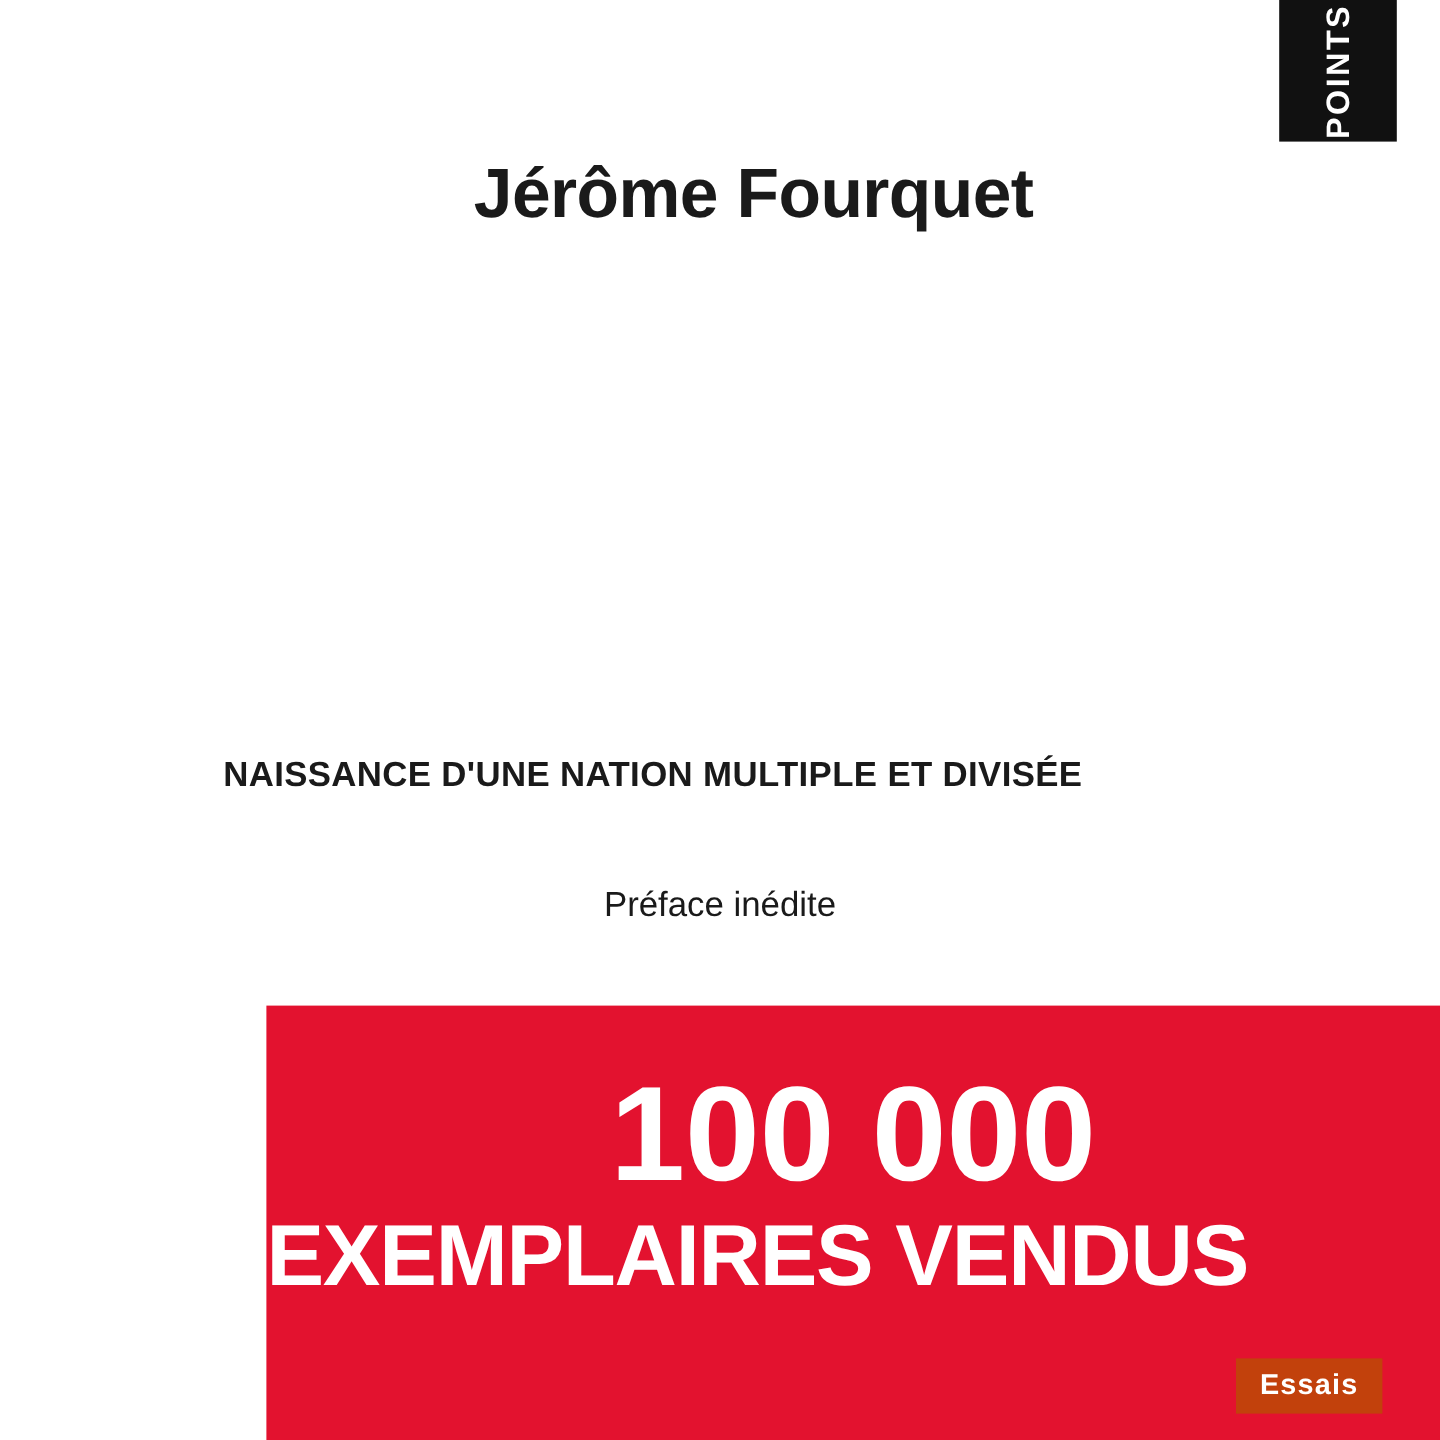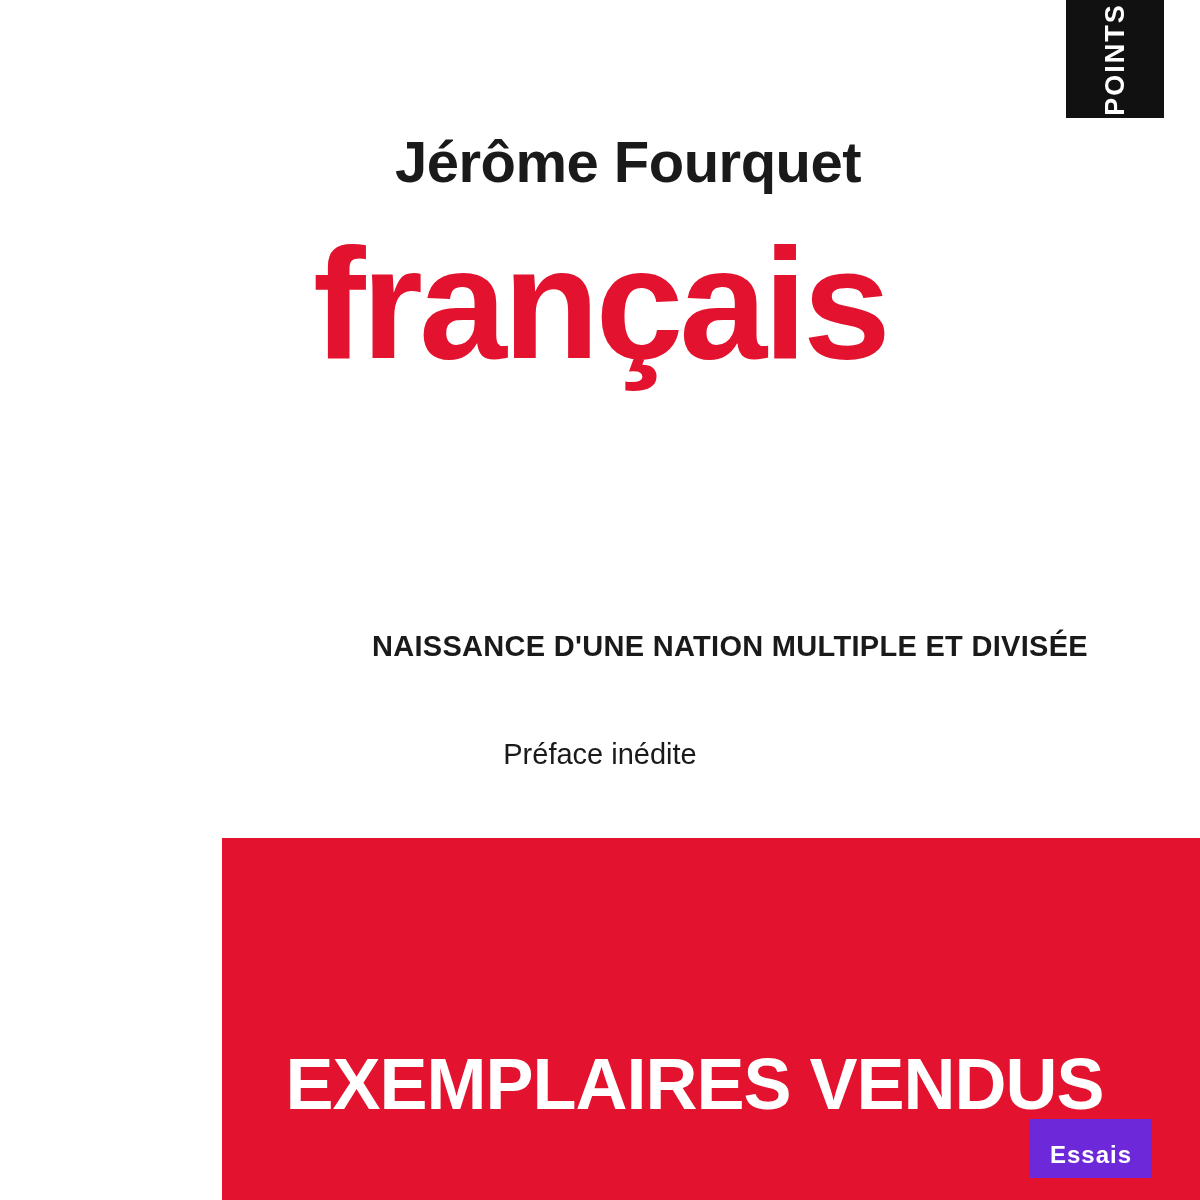--- a/index.html
+++ b/index.html
@@ -74,21 +74,21 @@
     letter-spacing: -4px;
     margin-top: -10px;
   }
 
   
   .subtitle {
     position: absolute;
     top: 630px;
     left: 0;
     width: 1088px;
-    text-align: right;
+    text-align: center;
     color: #1a1a1a;
     font-size: 29px;
     font-weight: bold;
     letter-spacing: 0.3px;
   }
 
   
   .preface {
     position: absolute;
     top: 738px;
@@ -118,59 +118,57 @@
     color: #ffffff;
     font-size: 112px;
     font-weight: bold;
     letter-spacing: 0px;
   }
   .band-caption {
     position: absolute;
     top: 168px;
     left: 0;
     width: 945px;
-    text-align: center;
     color: #ffffff;
     font-size: 72px;
     font-weight: bold;
     letter-spacing: -1px;
-    margin-top: 37px;
   }
 
   
   .collection-badge {
     position: absolute;
     right: 48px;
     bottom: 22px;
-    background: #6d28d9;
+    background: #c2410c;
     color: #ffffff;
     font-size: 24px;
     font-weight: bold;
     letter-spacing: 1px;
-    padding: 22px 20px 9px 20px;
+    padding: 9px 20px 9px 20px;
   }
 </style>
 </head>
 <body>
 
 <div class="cover">
 
   <div class="publisher-tab">
     <span class="vertical-text">POINTS</span>
   </div>
 
   <div class="author">Jérôme Fourquet</div>
 
   <div class="title-block">
-    <div class="title-line-2">français</div>
   </div>
 
   <div class="subtitle">NAISSANCE D'UNE NATION MULTIPLE ET DIVISÉE</div>
 
   <div class="preface">Préface inédite</div>
 
   <div class="red-band">
+    <div class="band-number">100 000</div>
     <div class="band-caption">EXEMPLAIRES VENDUS</div>
   </div>
 
   <div class="collection-badge">Essais</div>
 
 </div>
 
 </body></html>

